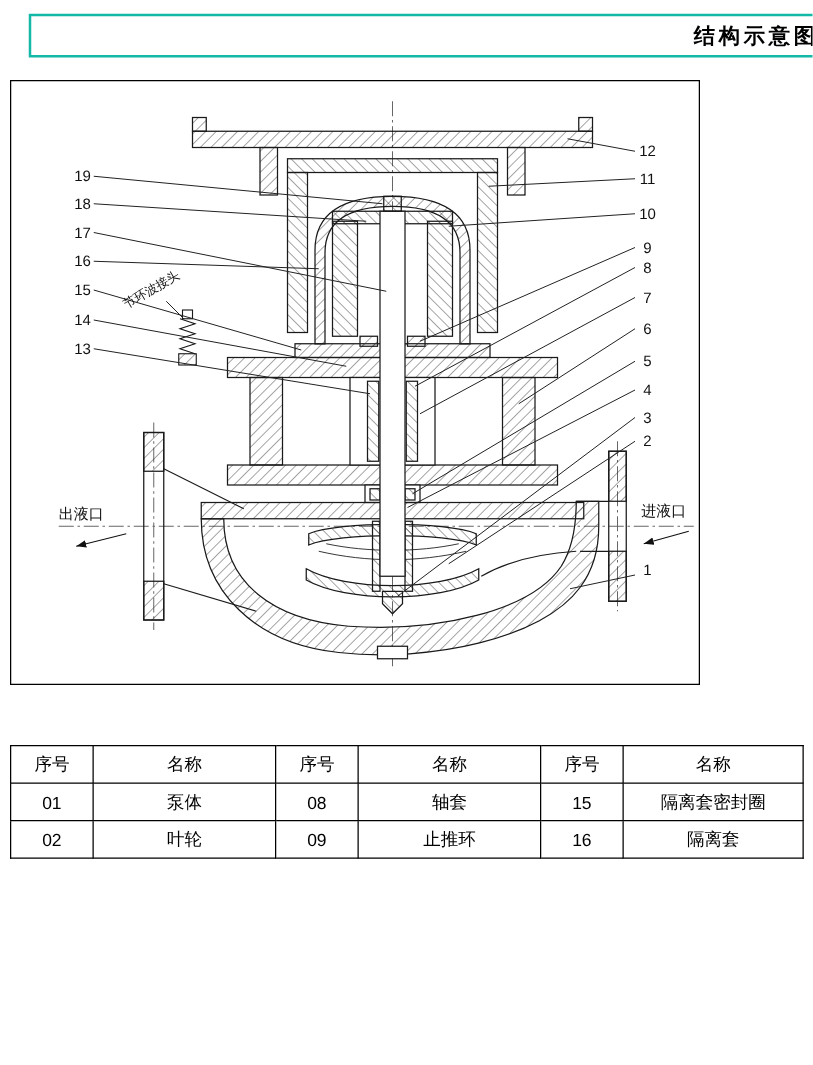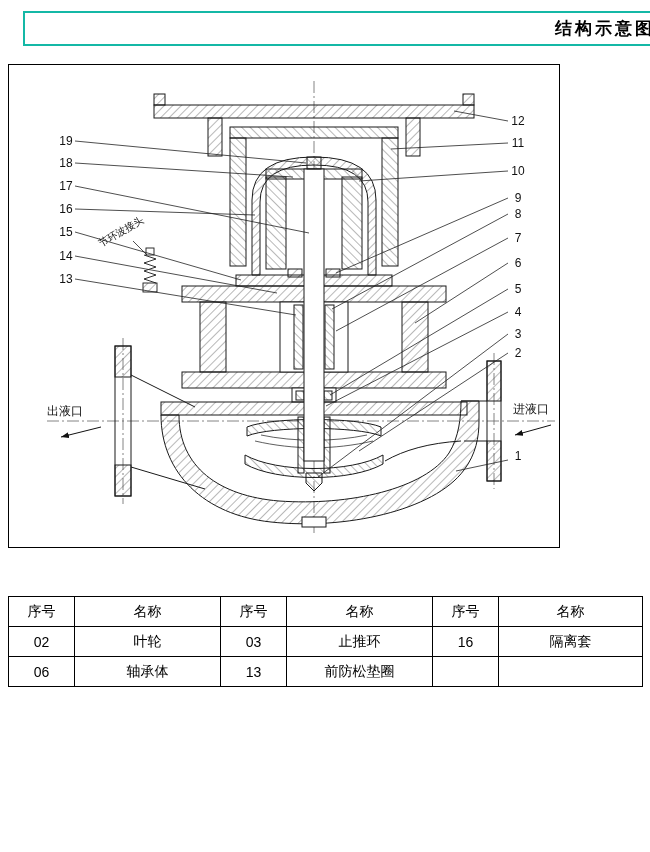--- a/index.html
+++ b/index.html
@@ -213,32 +213,32 @@
           <th>序号</th>
           <th>名称</th>
           <th>序号</th>
           <th>名称</th>
           <th>序号</th>
           <th>名称</th>
         </tr>
       </thead>
       <tbody>
         <tr>
+          <td>01</td>
+            <td>泵体</td>
+          <td>08</td>
+            <td>轴套</td>
+          <td>15</td>
+            <td>隔离套密封圈</td>
+        </tr>
+        <tr>
           <td>02</td>
             <td>叶轮</td>
-          <td>03</td>
+          <td>09</td>
             <td>止推环</td>
           <td>16</td>
             <td>隔离套</td>
         </tr>
-        <tr>
-          <td>06</td>
-            <td>轴承体</td>
-          <td>13</td>
-            <td>前防松垫圈</td>
-          <td></td>
-            <td></td>
-        </tr>
       </tbody>
     </table>
   </div>
 
 </div>
 
 </body></html>

